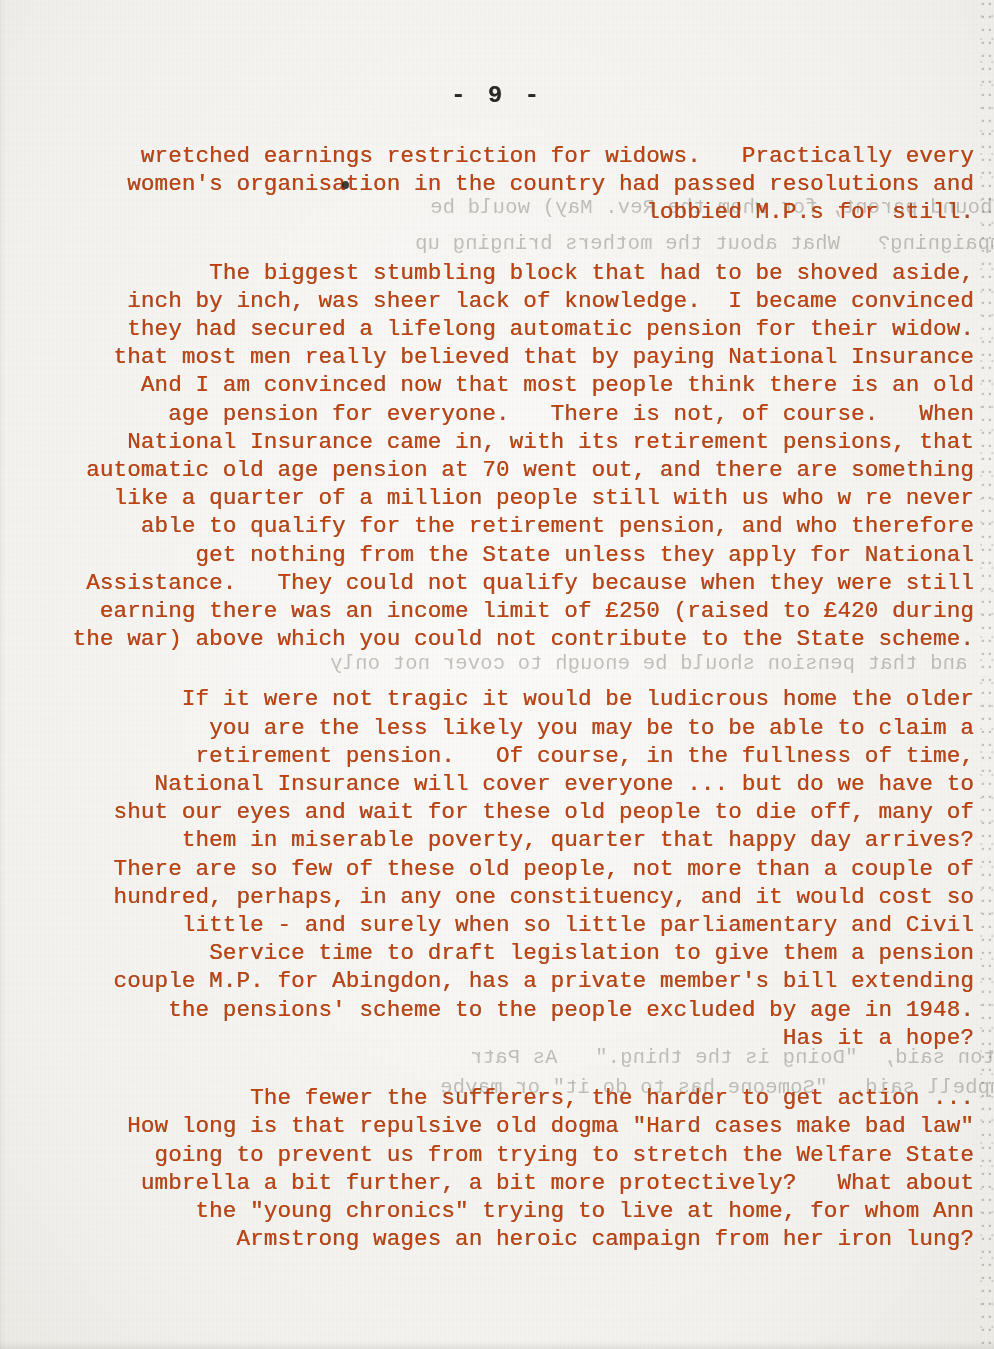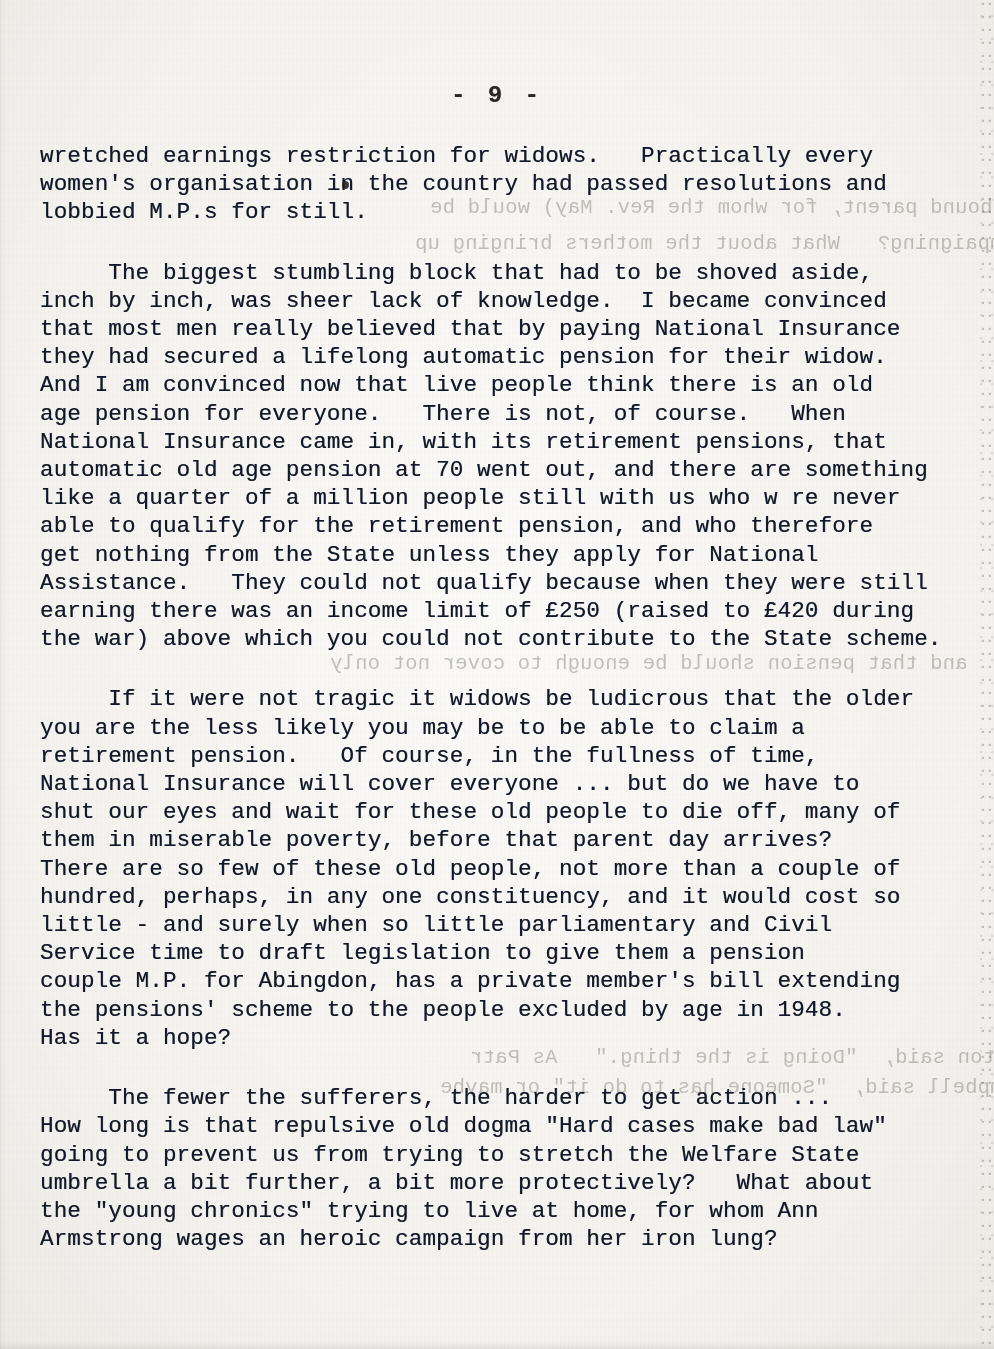--- a/index.html
+++ b/index.html
@@ -30,23 +30,24 @@
     text-align: center;
     font-size: 24px;
     font-weight: bold;
     letter-spacing: 4px;
     color: #2b2926;
     text-shadow: 0.4px 0.4px 0.5px rgba(55,50,45,0.55);
   }
   .content {
     position: absolute;
     top: 142px;
-    left: 40px;
+    left: 30px;
     right: 20px;
-    color: #0f172a;
+    color: #c2410c;
+    text-align: right;
   }
   .paragraph {
     margin: 0 0 32px 0;
   }
   .line {
     white-space: pre;
     font-size: 22.6px;
     line-height: 28.2px;
     letter-spacing: 0.1px;
     text-shadow: 0.35px 0.35px 0.45px rgba(62,57,50,0.5), -0.2px 0.1px 0.3px rgba(62,57,50,0.25);
@@ -120,40 +121,40 @@
 
   <div class="content">
       <div class="paragraph">
         <div class="line">wretched earnings restriction for widows.   Practically every</div>
         <div class="line">women's organisation in the country had passed resolutions and</div>
         <div class="line">lobbied M.P.s for still.</div>
       </div>
       <div class="paragraph">
         <div class="line">     The biggest stumbling block that had to be shoved aside,</div>
         <div class="line">inch by inch, was sheer lack of knowledge.  I became convinced</div>
+        <div class="line">they had secured a lifelong automatic pension for their widow.</div>
         <div class="line">that most men really believed that by paying National Insurance</div>
-        <div class="line">they had secured a lifelong automatic pension for their widow.</div>
-        <div class="line">And I am convinced now that live people think there is an old</div>
+        <div class="line">And I am convinced now that most people think there is an old</div>
         <div class="line">age pension for everyone.   There is not, of course.   When</div>
         <div class="line">National Insurance came in, with its retirement pensions, that</div>
         <div class="line">automatic old age pension at 70 went out, and there are something</div>
         <div class="line">like a quarter of a million people still with us who w re never</div>
         <div class="line">able to qualify for the retirement pension, and who therefore</div>
         <div class="line">get nothing from the State unless they apply for National</div>
         <div class="line">Assistance.   They could not qualify because when they were still</div>
         <div class="line">earning there was an income limit of £250 (raised to £420 during</div>
         <div class="line">the war) above which you could not contribute to the State scheme.</div>
       </div>
       <div class="paragraph">
-        <div class="line">     If it were not tragic it widows be ludicrous that the older</div>
+        <div class="line">     If it were not tragic it would be ludicrous home the older</div>
         <div class="line">you are the less likely you may be to be able to claim a</div>
         <div class="line">retirement pension.   Of course, in the fullness of time,</div>
         <div class="line">National Insurance will cover everyone ... but do we have to</div>
         <div class="line">shut our eyes and wait for these old people to die off, many of</div>
-        <div class="line">them in miserable poverty, before that parent day arrives?</div>
+        <div class="line">them in miserable poverty, quarter that happy day arrives?</div>
         <div class="line">There are so few of these old people, not more than a couple of</div>
         <div class="line">hundred, perhaps, in any one constituency, and it would cost so</div>
         <div class="line">little - and surely when so little parliamentary and Civil</div>
         <div class="line">Service time to draft legislation to give them a pension</div>
         <div class="line">couple M.P. for Abingdon, has a private member's bill extending</div>
         <div class="line">the pensions' scheme to the people excluded by age in 1948.</div>
         <div class="line">Has it a hope?</div>
       </div>
       <div class="paragraph">
         <div class="line">     The fewer the sufferers, the harder to get action ...</div>

